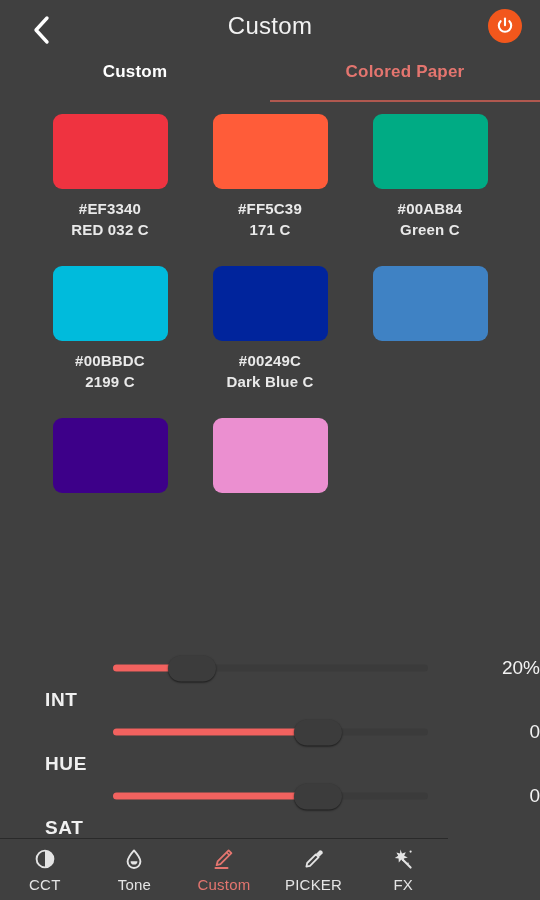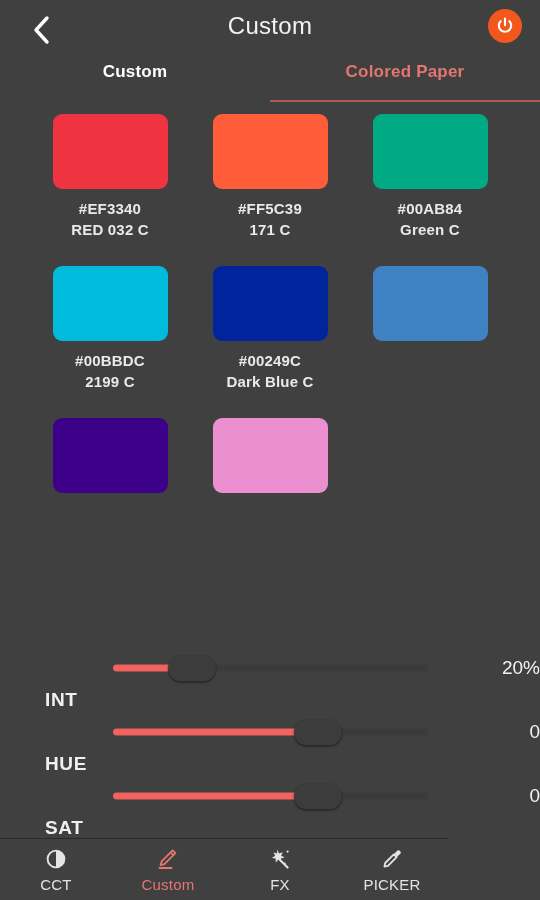--- a/index.html
+++ b/index.html
@@ -224,45 +224,54 @@
   <div class="bottom-nav">
       <div class="nav-item inactive">
         <div class="nav-icon">
           <svg width="22" height="22" viewBox="0 0 22 22">
             <circle cx="11" cy="11" r="8.4" fill="none" stroke="#e4e4e4" stroke-width="1.9"></circle>
             <path d="M11 2.6 A8.4 8.4 0 0 1 11 19.4 Z" fill="#e4e4e4"></path>
           </svg>
         </div>
         <div class="nav-label">CCT</div>
       </div>
+      <div class="nav-item inactive">
+        <div class="nav-icon">
+          <svg width="22" height="22" viewBox="0 0 22 22">
+            <path d="M11 2.4 C11 2.4 4.6 9.6 4.6 13.6 A6.4 6.4 0 0 0 17.4 13.6 C17.4 9.6 11 2.4 11 2.4 Z" fill="none" stroke="#e4e4e4" stroke-width="1.9" stroke-linejoin="round"></path>
+            <path d="M7.6 13.2 L14.4 13.2 A3.4 3.4 0 0 1 7.6 13.2 Z" fill="#e4e4e4"></path>
+          </svg>
+        </div>
+        <div class="nav-label">Tone</div>
+      </div>
       <div class="nav-item active">
         <div class="nav-icon">
           <svg width="24" height="24" viewBox="0 0 24 24">
             <path d="M16.6 3.4 L19.4 6.2 L8.4 17.2 L4.6 18.2 L5.6 14.4 Z" fill="none" stroke="#E4756F" stroke-width="1.8" stroke-linejoin="round"></path>
             <line x1="14.6" y1="5.4" x2="17.4" y2="8.2" stroke="#E4756F" stroke-width="1.6"></line>
             <line x1="3.4" y1="21" x2="15.6" y2="21" stroke="#E4756F" stroke-width="1.8" stroke-linecap="round"></line>
           </svg>
         </div>
         <div class="nav-label">Custom</div>
+      </div>
+      <div class="nav-item inactive">
+        <div class="nav-icon">
+          <svg width="24" height="24" viewBox="0 0 24 24">
+            <path d="M17.8 3.2 A3 3 0 0 1 20.8 6.2 L17.2 9.8 L14.2 6.8 Z" fill="#e4e4e4"></path>
+            <path d="M13.8 7.4 L16.6 10.2 L8 18.8 L4.4 19.6 L5.2 16 Z" fill="none" stroke="#e4e4e4" stroke-width="1.8" stroke-linejoin="round"></path>
+          </svg>
+        </div>
+        <div class="nav-label">PICKER</div>
       </div>
       <div class="nav-item inactive">
         <div class="nav-icon">
           <svg width="24" height="24" viewBox="0 0 24 24">
             <path d="M9.4 2.6 L11 6.4 L14.8 5.2 L13.2 8.8 L16.8 10.6 L12.8 11.4 L13.4 15.2 L10.4 12.6 L7.8 15.4 L7.6 11.4 L3.8 11 L7.2 8.8 L5.4 5.4 L9 6.6 Z" fill="#e4e4e4"></path>
             <line x1="11.6" y1="12.6" x2="19.6" y2="20.6" stroke="#e4e4e4" stroke-width="2.1" stroke-linecap="round"></line>
             <circle cx="19.6" cy="4.6" r="1.1" fill="#e4e4e4"></circle>
             <circle cx="17" cy="16.2" r="0.8" fill="#e4e4e4"></circle>
           </svg>
         </div>
         <div class="nav-label">FX</div>
       </div>
-      <div class="nav-item inactive">
-        <div class="nav-icon">
-          <svg width="24" height="24" viewBox="0 0 24 24">
-            <path d="M17.8 3.2 A3 3 0 0 1 20.8 6.2 L17.2 9.8 L14.2 6.8 Z" fill="#e4e4e4"></path>
-            <path d="M13.8 7.4 L16.6 10.2 L8 18.8 L4.4 19.6 L5.2 16 Z" fill="none" stroke="#e4e4e4" stroke-width="1.8" stroke-linejoin="round"></path>
-          </svg>
-        </div>
-        <div class="nav-label">PICKER</div>
-      </div>
     </div>
 
 </div>
 
 </body></html>

